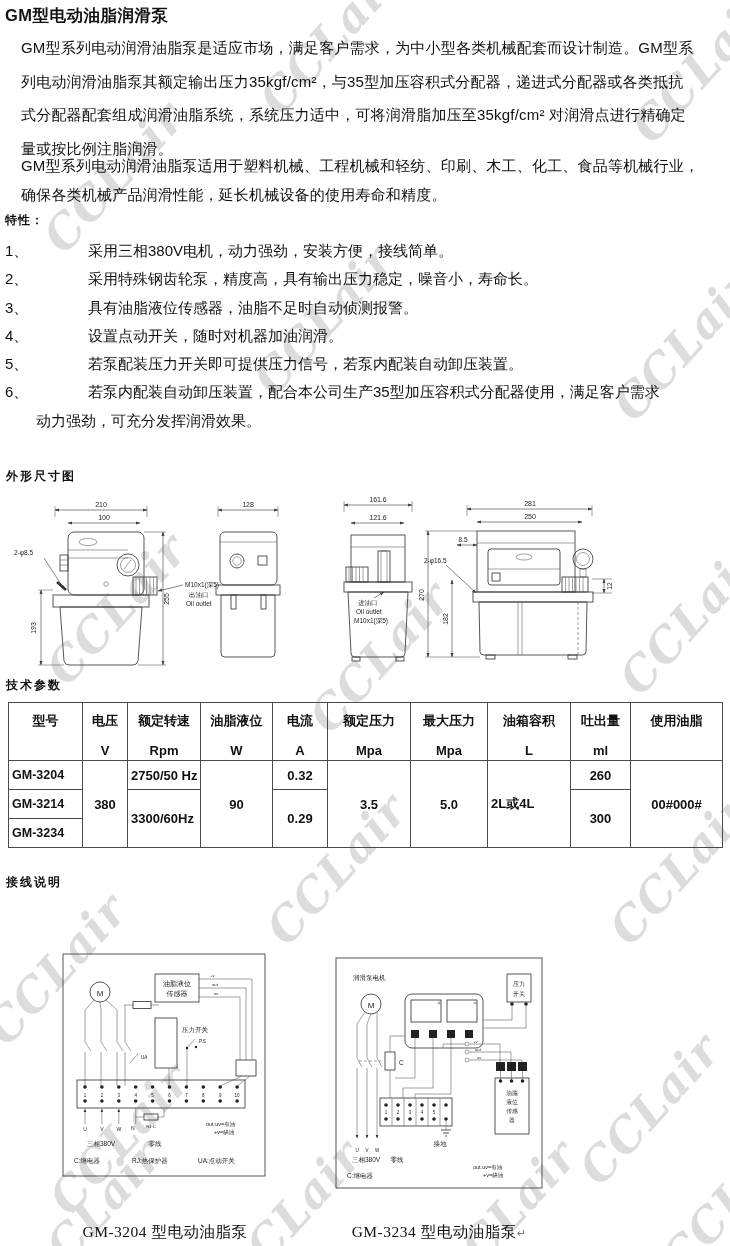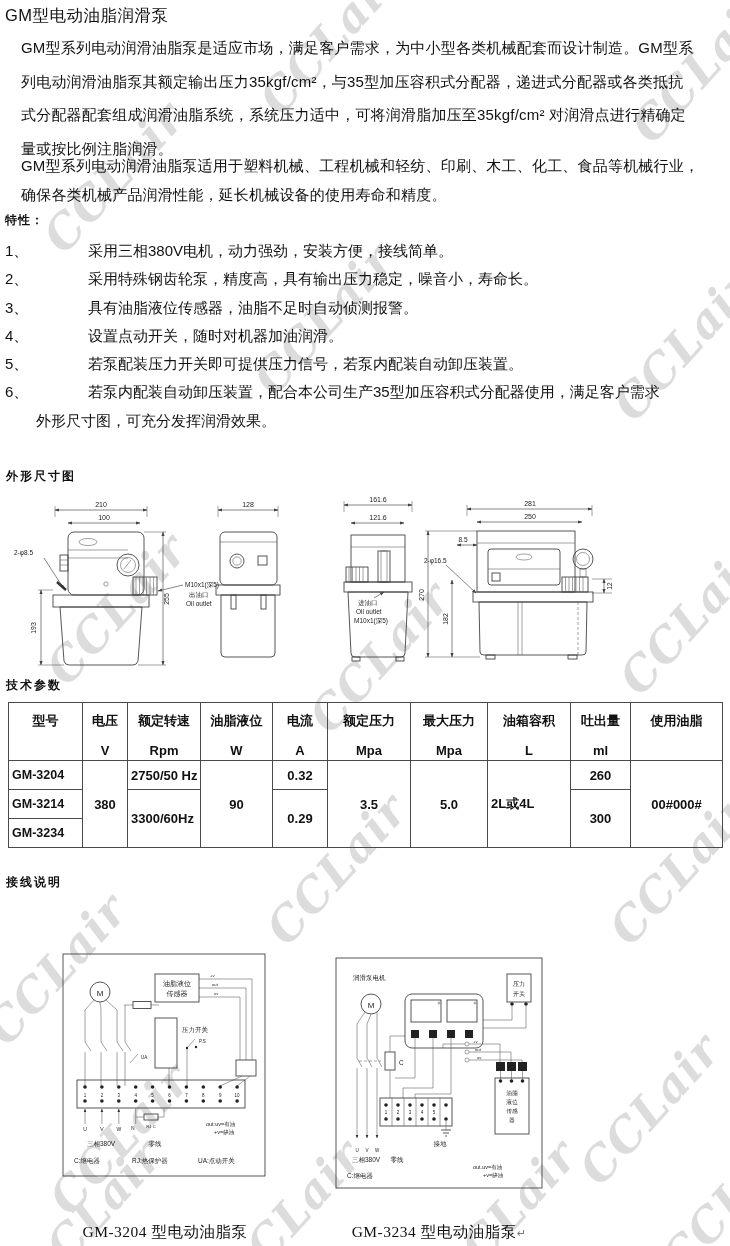--- a/index.html
+++ b/index.html
@@ -6,21 +6,21 @@
   body{width:730px;height:1246px;position:relative;overflow:hidden;background:#fff;
        font-family:"Liberation Sans",sans-serif;color:#111;}
   .layer{position:absolute;left:0;top:0;width:730px;height:1246px;}
   #content{z-index:1;}
   
   .wm{position:absolute;white-space:nowrap;transform:rotate(-48deg);
       font:italic 700 46px "DejaVu Serif",serif;color:#dcdcdc;letter-spacing:1px;
       z-index:0;pointer-events:none;user-select:none;}
   
   .abs{position:absolute;}
-  #doc-title{left:5px;top:5px;font-size:16.5px;font-weight:normal;letter-spacing:.5px;}
+  #doc-title{left:5px;top:5px;font-size:16.5px;font-weight:bold;letter-spacing:.5px;}
   .para{left:21px;width:722px;font-size:15px;letter-spacing:.2px;}
   #para1{top:31px;line-height:33.5px;}
   #para2{top:152px;line-height:28.5px;}
   #features{left:5px;top:212px;width:722px;font-size:15px;}
   #features .fhead{font-weight:bold;font-size:12px;margin-bottom:8px;letter-spacing:1px;}
   .fitem{display:flex;line-height:28.3px;}
   .fnum{width:83px;flex:0 0 83px;}
   .fcont{margin-left:31px;line-height:28.3px;}
   .sect{font-size:12px;font-weight:bold;letter-spacing:2px;}
   #dims-head{left:6px;top:468px;}
@@ -108,21 +108,21 @@
       <span>设置点动开关，随时对机器加油润滑。</span>
     </div>
     <div class="fitem">
       <span class="fnum">5、</span>
       <span>若泵配装压力开关即可提供压力信号，若泵内配装自动卸压装置。</span>
     </div>
     <div class="fitem">
       <span class="fnum">6、</span>
       <span>若泵内配装自动卸压装置，配合本公司生产35型加压容积式分配器使用，满足客户需求</span>
     </div>
-    <div class="fcont">外形尺寸图，可充分发挥润滑效果。</div>
+    <div class="fcont">动力强劲，可充分发挥润滑效果。</div>
   </div>
 
   <div class="abs sect" id="dims-head">外形尺寸图</div>
 
   <svg id="dims-svg" style="left:0;top:495px" width="730" height="180" viewBox="0 0 730 180">
     <defs>
       <marker id="arwA" viewBox="0 0 10 10" refX="9" refY="5" markerWidth="7" markerHeight="7" orient="auto-start-reverse">
         <path d="M0,1.5 L10,5 L0,8.5 z" fill="#444"></path>
       </marker>
     </defs>

